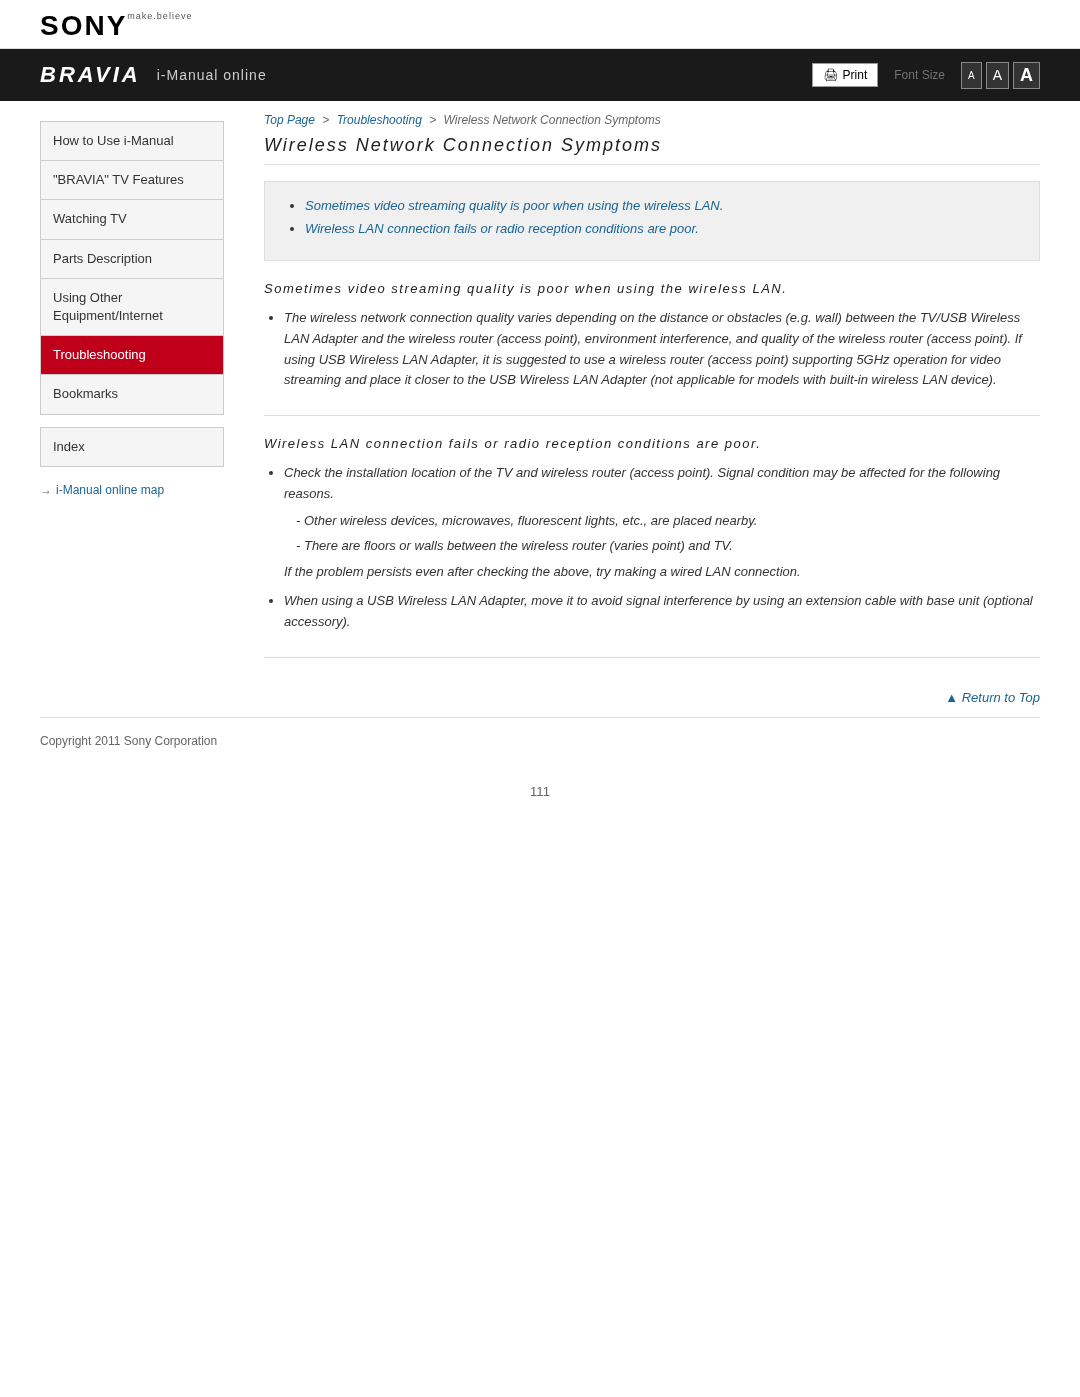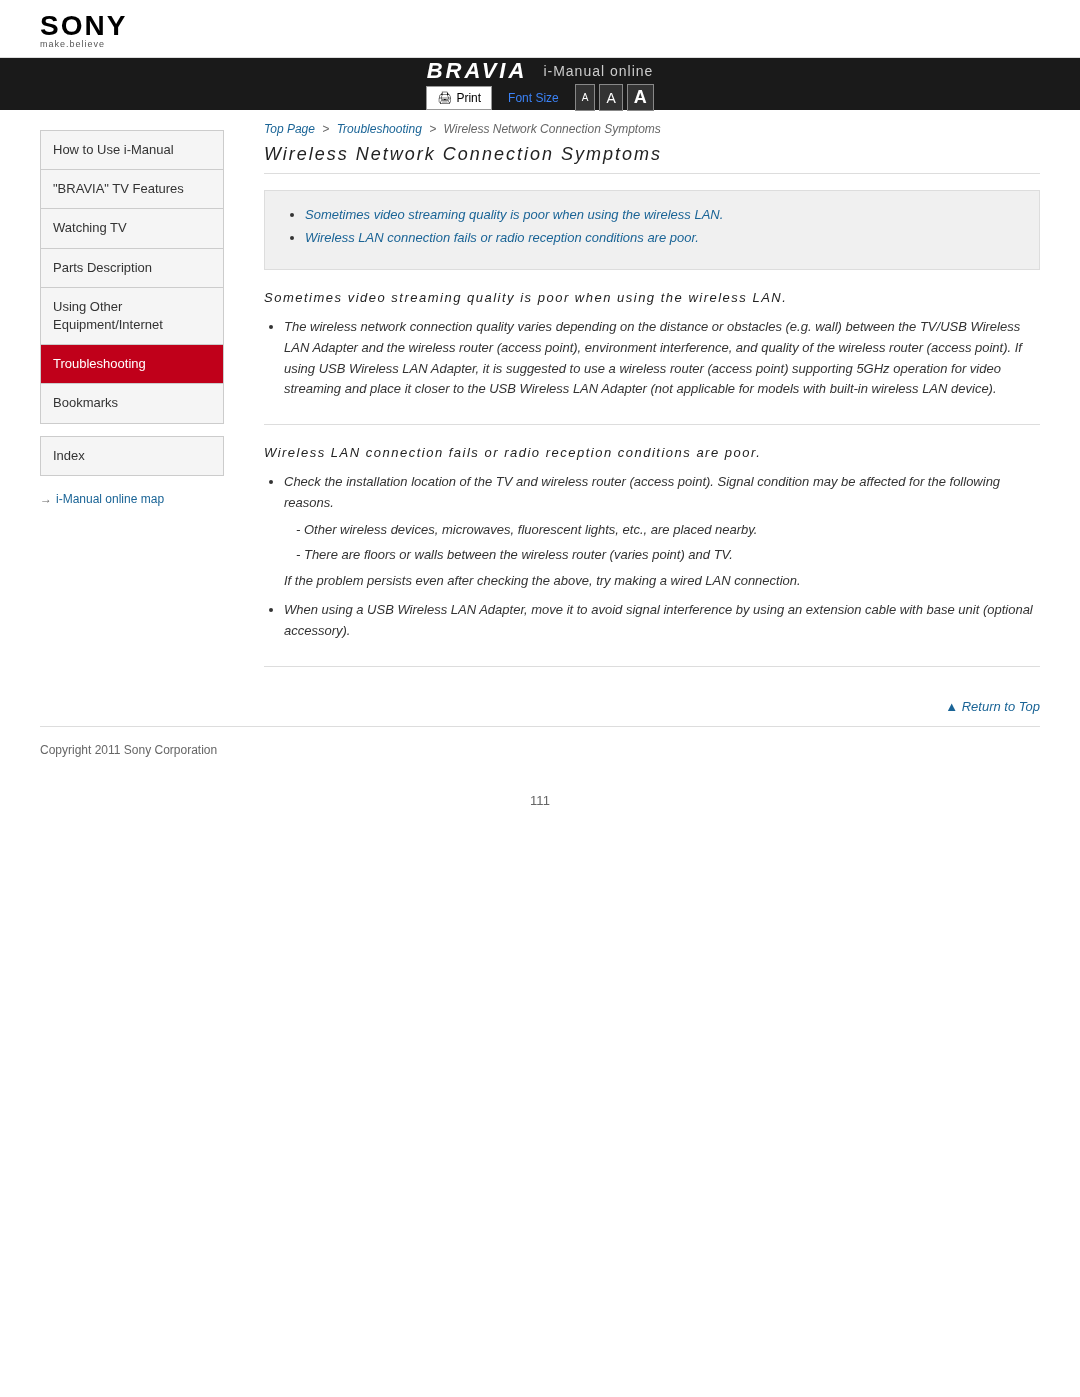--- a/index.html
+++ b/index.html
@@ -12,21 +12,21 @@
       min-height: 1397px;
     }
 
     
     .top-header {
       padding: 12px 40px 8px 40px;
       border-bottom: 1px solid #ddd;
     }
     .sony-logo {
       display: flex;
-      flex-direction: column;
+      flex-direction: row;
       line-height: 1;
     }
     .sony-logo .sony-text {
       font-size: 28px;
       font-weight: 900;
       letter-spacing: 2px;
       color: #000;
       font-family: 'Arial Black', Arial, sans-serif;
     }
     .sony-logo .make-believe {
@@ -36,21 +36,20 @@
     }
 
     
     .bravia-bar {
       background: #1a1a1a;
       display: flex;
       align-items: center;
       justify-content: space-between;
       padding: 0 40px;
       height: 52px;
-      flex-direction: column;
     }
     .bravia-left {
       display: flex;
       align-items: center;
       gap: 16px;
     }
     .bravia-logo {
       color: #fff;
       font-size: 22px;
       font-weight: 900;
@@ -72,21 +71,21 @@
       background: #fff;
       border: 1px solid #999;
       padding: 4px 10px;
       font-size: 12px;
       cursor: pointer;
       display: flex;
       align-items: center;
       gap: 4px;
     }
     .font-size-label {
-      color: #3b82f6;
+      color: #737373;
       font-size: 12px;
     }
     .font-size-btns {
       display: flex;
       gap: 4px;
     }
     .font-size-btn {
       background: #555;
       color: #fff;
       border: 1px solid #888;

